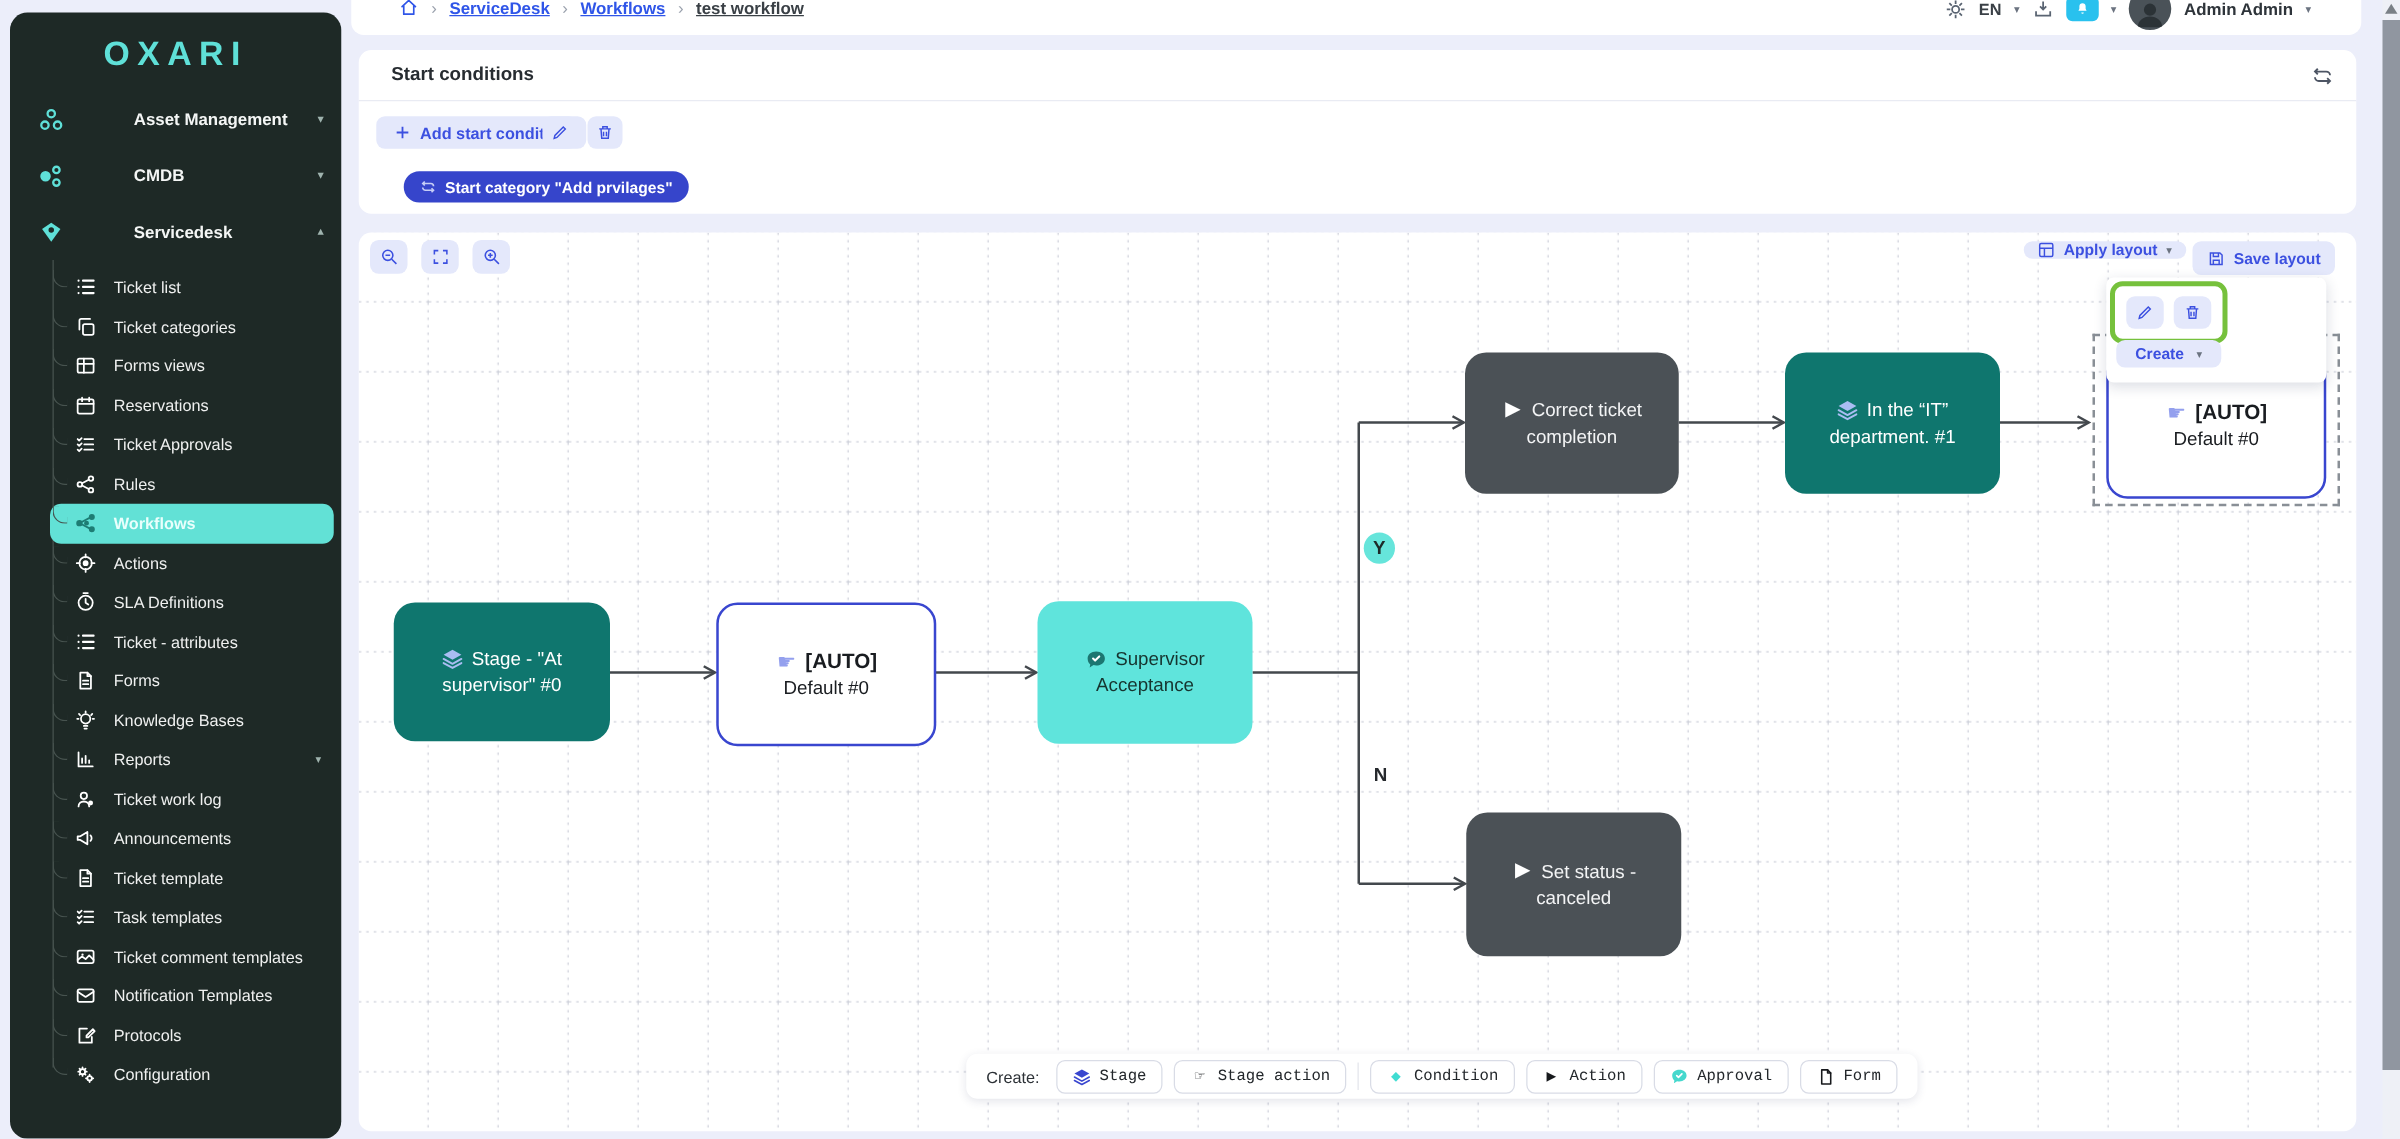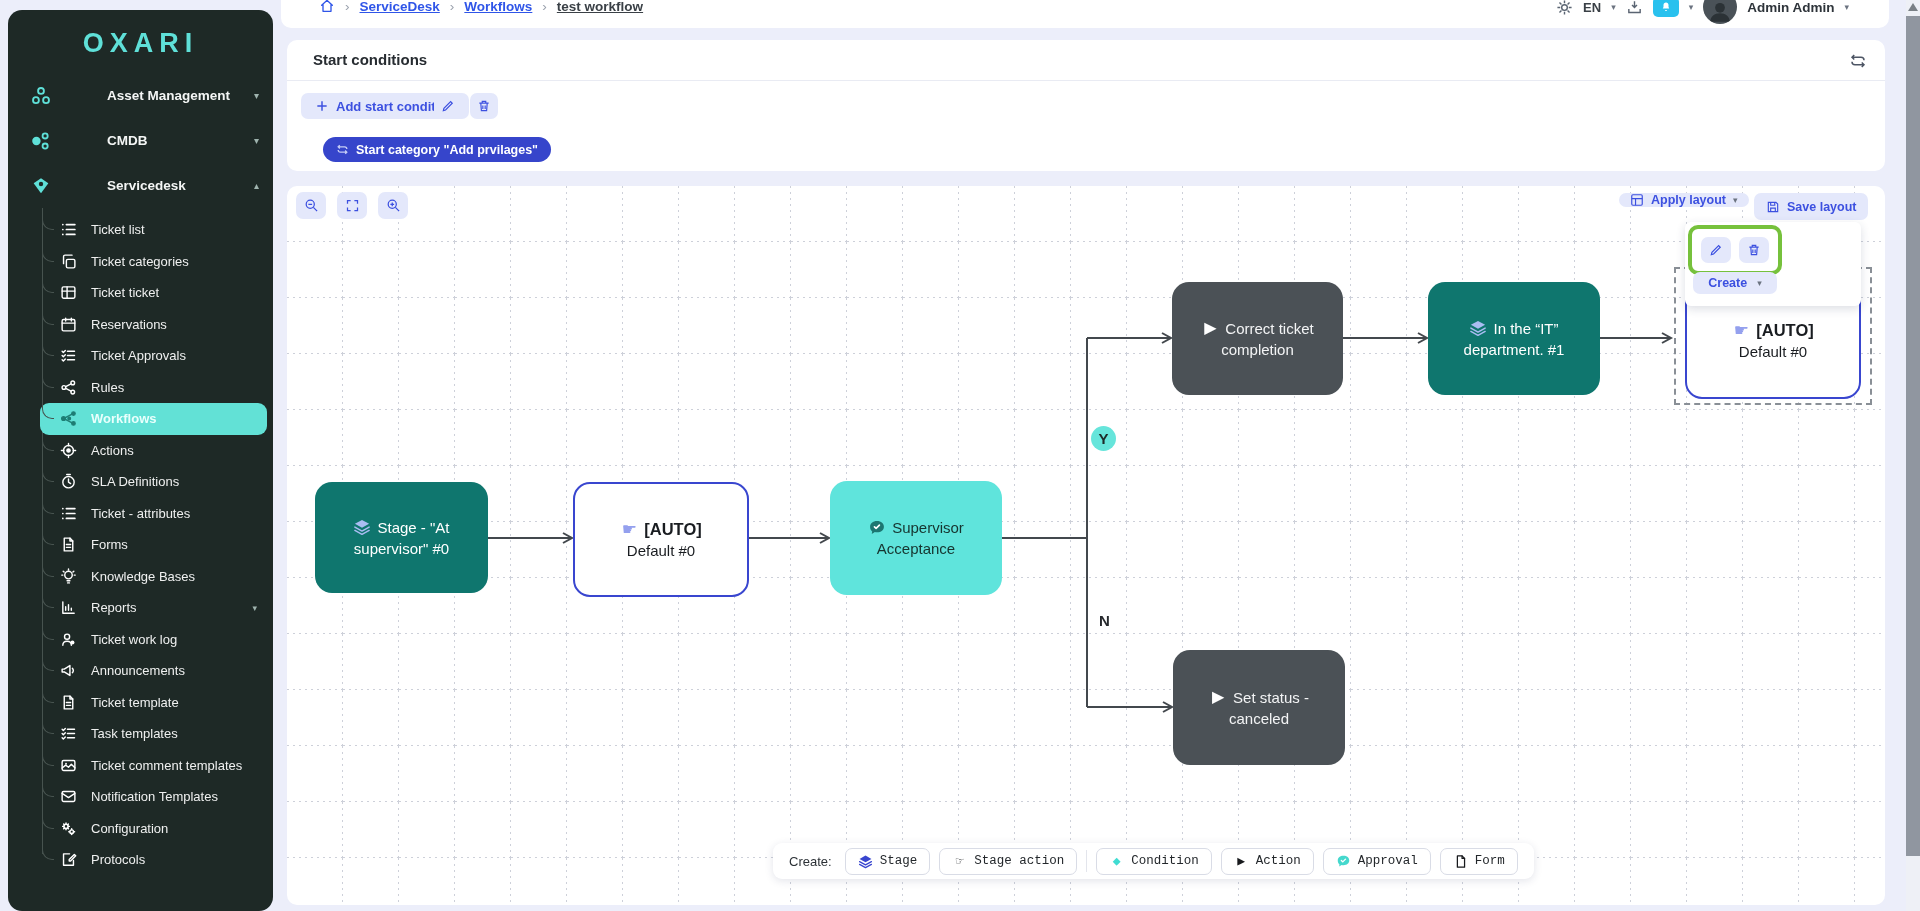--- a/index.html
+++ b/index.html
@@ -165,21 +165,21 @@
 
       </div>
           <div class="side-child">
         <span class="curve"></span>
         <span class="icon ">
               <svg viewBox="0 0 24 24" fill="none" stroke="currentColor" stroke-width="2" stroke-linecap="round" stroke-linejoin="round">
                 <rect x="3" y="4" width="18" height="16" rx="2"></rect>
                 <path d="M3 10h18M10 4v16"></path>
               </svg>
             </span>
-            <span class="clabel">Ticket ticket</span>
+            <span class="clabel">Forms views</span>
 
       </div>
           <div class="side-child">
         <span class="curve"></span>
         <span class="icon ">
               <svg viewBox="0 0 24 24" fill="none" stroke="currentColor" stroke-width="2" stroke-linecap="round" stroke-linejoin="round">
                 <rect x="3" y="5" width="18" height="16" rx="2"></rect>
                 <path d="M3 10h18M8 3v4M16 3v4"></path>
               </svg>
             </span>
@@ -352,38 +352,38 @@
                 <path d="M3 7.5l9 6 9-6"></path>
               </svg>
             </span>
             <span class="clabel">Notification Templates</span>
 
       </div>
           <div class="side-child">
         <span class="curve"></span>
         <span class="icon ">
               <svg viewBox="0 0 24 24" fill="none" stroke="currentColor" stroke-width="2" stroke-linecap="round" stroke-linejoin="round">
+                <path d="M13.5 4H5v16h14v-6.5"></path>
+                <path d="M13 12l7.2-7.2 2 2L15 14h-2v-2z"></path>
+              </svg>
+            </span>
+            <span class="clabel">Protocols</span>
+
+      </div>
+          <div class="side-child">
+        <span class="curve"></span>
+        <span class="icon ">
+              <svg viewBox="0 0 24 24" fill="none" stroke="currentColor" stroke-width="2" stroke-linecap="round" stroke-linejoin="round">
                 <circle cx="8.5" cy="9" r="3"></circle>
                 <path d="M8.5 4.2V6M8.5 12v1.8M3.7 9h1.8M11.5 9h1.8M5.1 5.6l1.3 1.3M10.6 11.1l1.3 1.3M11.9 5.6l-1.3 1.3M6.4 11.1l-1.3 1.3"></path>
                 <circle cx="16.5" cy="16.5" r="2.6"></circle>
                 <path d="M16.5 12.4v1.5M16.5 19.1v1.5M12.4 16.5h1.5M19.1 16.5h1.5"></path>
               </svg>
             </span>
             <span class="clabel">Configuration</span>
-
-      </div>
-          <div class="side-child">
-        <span class="curve"></span>
-        <span class="icon ">
-              <svg viewBox="0 0 24 24" fill="none" stroke="currentColor" stroke-width="2" stroke-linecap="round" stroke-linejoin="round">
-                <path d="M13.5 4H5v16h14v-6.5"></path>
-                <path d="M13 12l7.2-7.2 2 2L15 14h-2v-2z"></path>
-              </svg>
-            </span>
-            <span class="clabel">Protocols</span>
 
       </div>
         </div>
       </div>
   </nav>
 
   <header id="topbar">
     <div id="breadcrumb">
         <span class="icon">
           <svg viewBox="0 0 24 24" fill="none" stroke="currentColor" stroke-width="2" stroke-linecap="round" stroke-linejoin="round">

